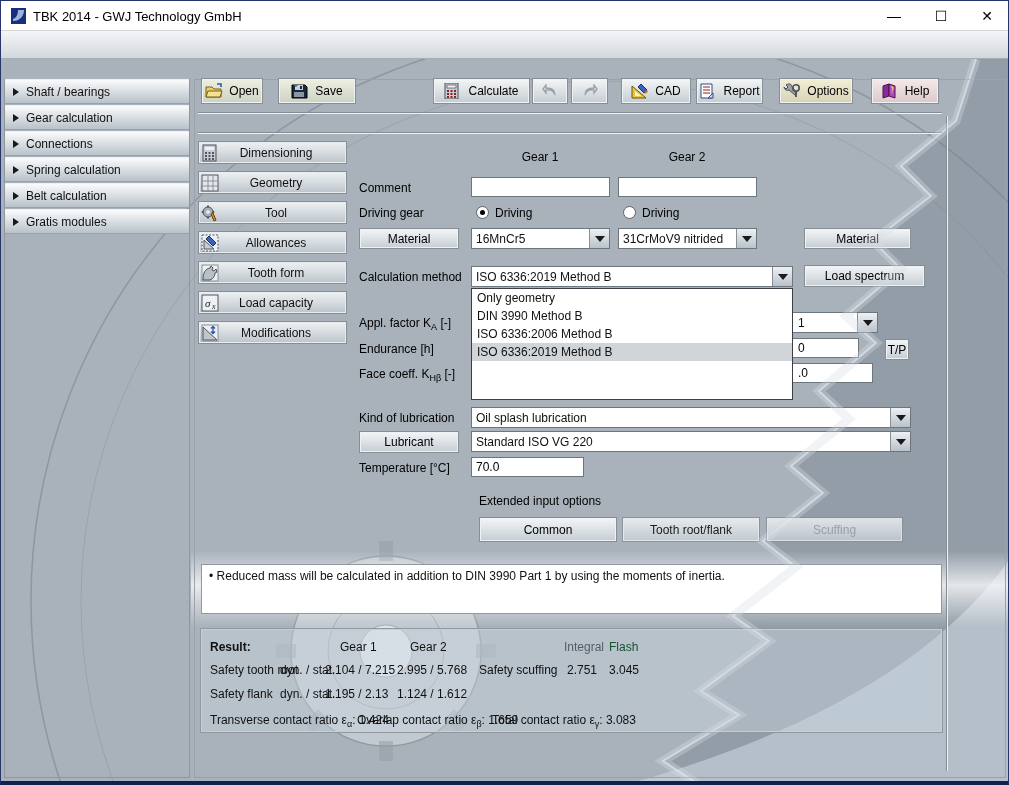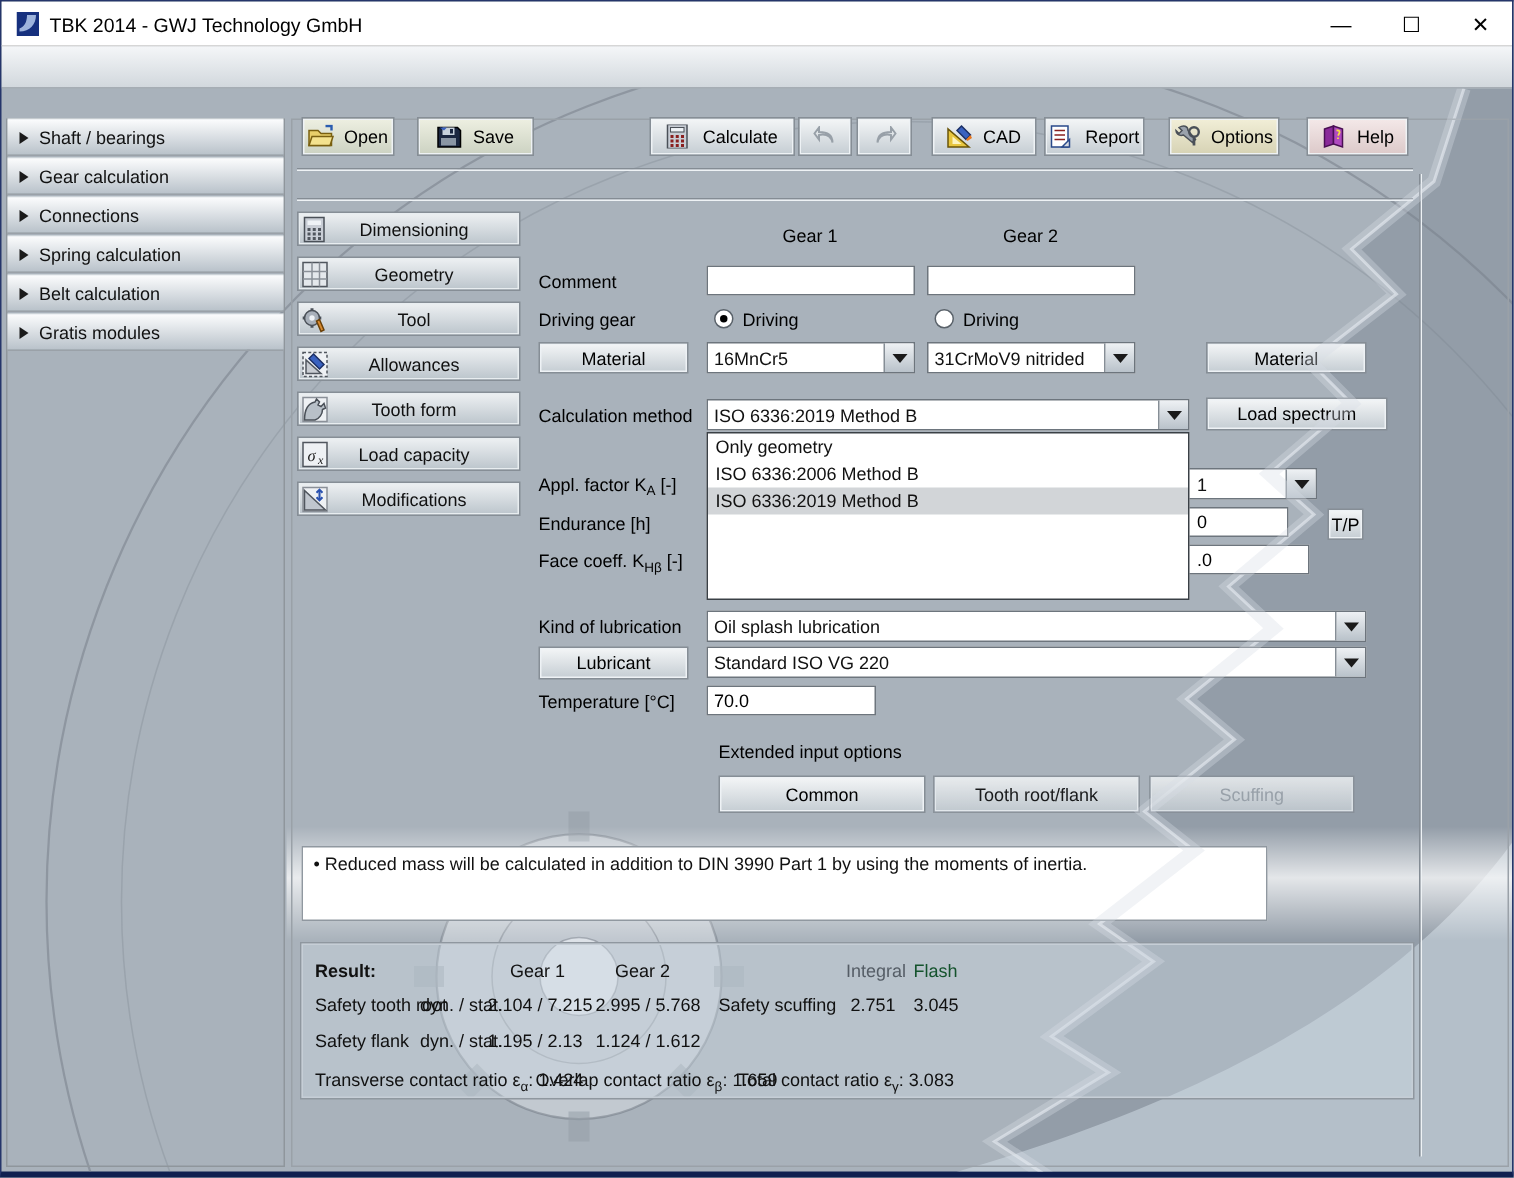--- a/index.html
+++ b/index.html
@@ -65,21 +65,21 @@
   .arrowbtn { width:20px; height:19px; background:linear-gradient(#eef1f4,#b9c2ca); border-left:1px solid #868e96;
               display:flex; align-items:center; justify-content:center; flex:none; }
   .arrowbtn:after { content:""; width:0; height:0; border-left:5px solid transparent; border-right:5px solid transparent; border-top:6px solid #1a1a1a; }
   .radio { width:13px; height:13px; border-radius:50%; background:#fff; border:1px solid #5a626a; z-index:2; }
   .radio.checked:after { content:""; position:absolute; left:3px; top:3px; width:5px; height:5px; border-radius:50%; background:#000; }
 
   .droplist { left:470px; top:287px; width:322px; height:112px; background:#fff; border:1px solid #3a4046; z-index:5; }
   .dropitem { height:18px; line-height:18px; padding-left:5px; white-space:nowrap; }
   .dropitem.selected { background:#d2d5d8; }
 
-  .infobox { left:200px; top:563px; width:644px; height:50px; background:#fff; border:1px solid #9098a0; padding:4px 7px; z-index:2; }
+  .infobox { left:200px; top:563px; width:741px; height:50px; background:#fff; border:1px solid #9098a0; padding:4px 7px; z-index:2; }
   .resultbox { left:200px; top:628px; width:741px; height:103px; background:rgba(206,216,226,0.42); border:1px solid #c6ced6;
                box-shadow:0 0 0 1px #8f979f; z-index:2; }
   .res { position:absolute; white-space:nowrap; }
 
   .watermark { left:0; top:58px; z-index:0; pointer-events:none; }
   .watermark-top { left:0; top:58px; z-index:3; pointer-events:none; }
 </style>
 </head>
 <body>
 
@@ -385,20 +385,21 @@
 
 <span class="abs label" style="left:358px;top:341px">Endurance [h]</span>
 <div class="abs field" style="left:763px;top:337px;width:95px;padding-left:33px">0</div>
 <div class="abs btn" style="left:884px;top:338px;width:24px;height:21px">T/P</div>
 
 <span class="abs label" style="left:358px;top:366px"><span>Face coeff. K</span><span class="sub">Hβ</span><span> [-]</span></span>
 <div class="abs field" style="left:763px;top:362px;width:109px;padding-left:33px">.0</div>
 
 <div class="abs droplist">
   <div class="dropitem">Only geometry</div>
+  <div class="dropitem">DIN 3990 Method B</div>
   <div class="dropitem">ISO 6336:2006 Method B</div>
   <div class="dropitem selected">ISO 6336:2019 Method B</div>
 </div>
 
 <span class="abs label" style="left:358px;top:410px">Kind of lubrication</span>
 <div class="abs combo" style="left:470px;top:406px;width:440px">
   <span class="cval">Oil splash lubrication</span>
     <span class="arrowbtn"></span>
 </div>
 <div class="abs btn" style="left:358px;top:430px;width:100px;height:22px">Lubricant</div>

